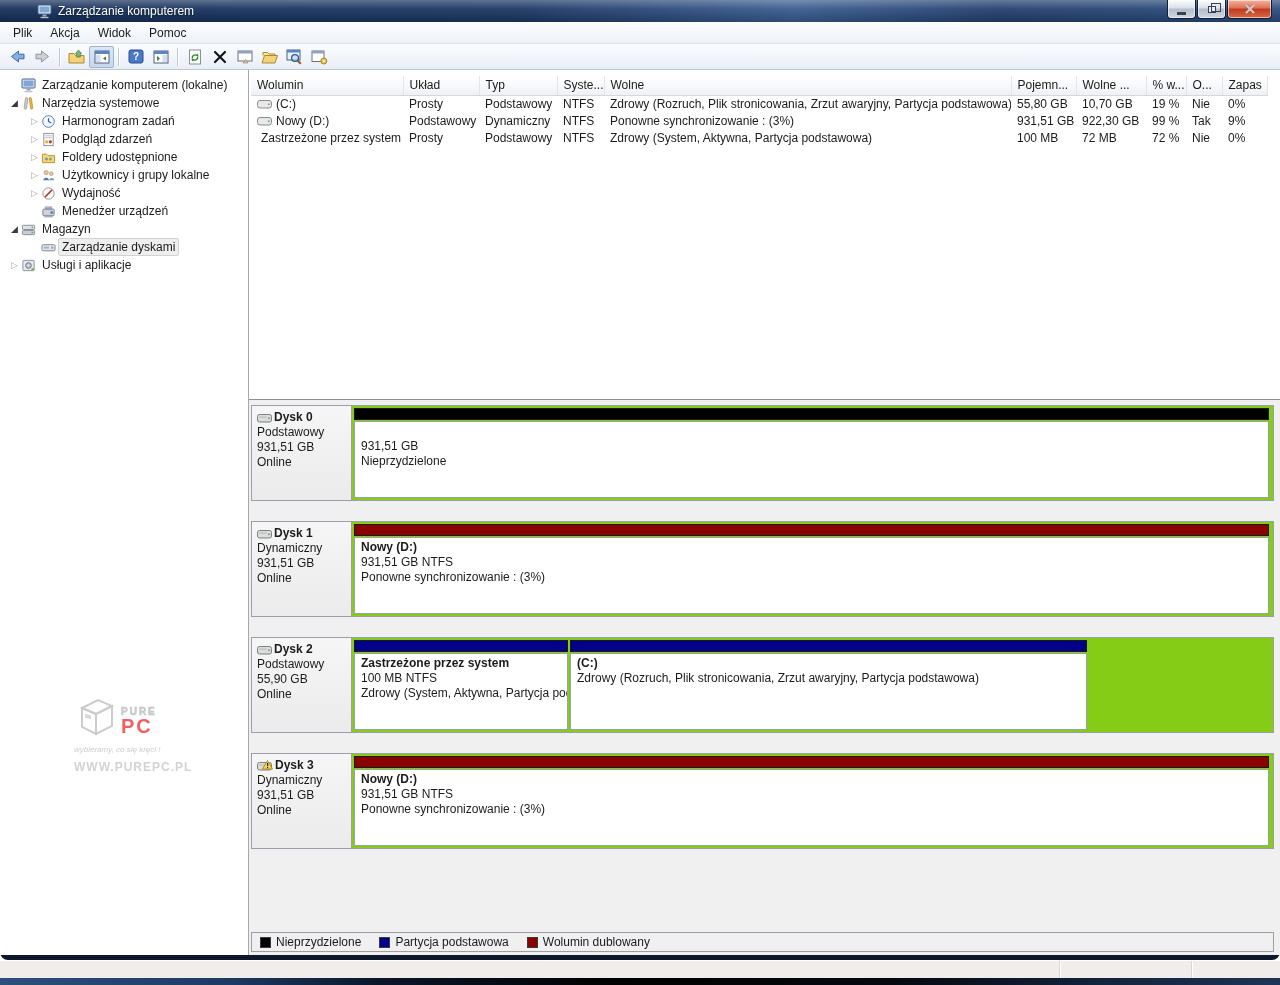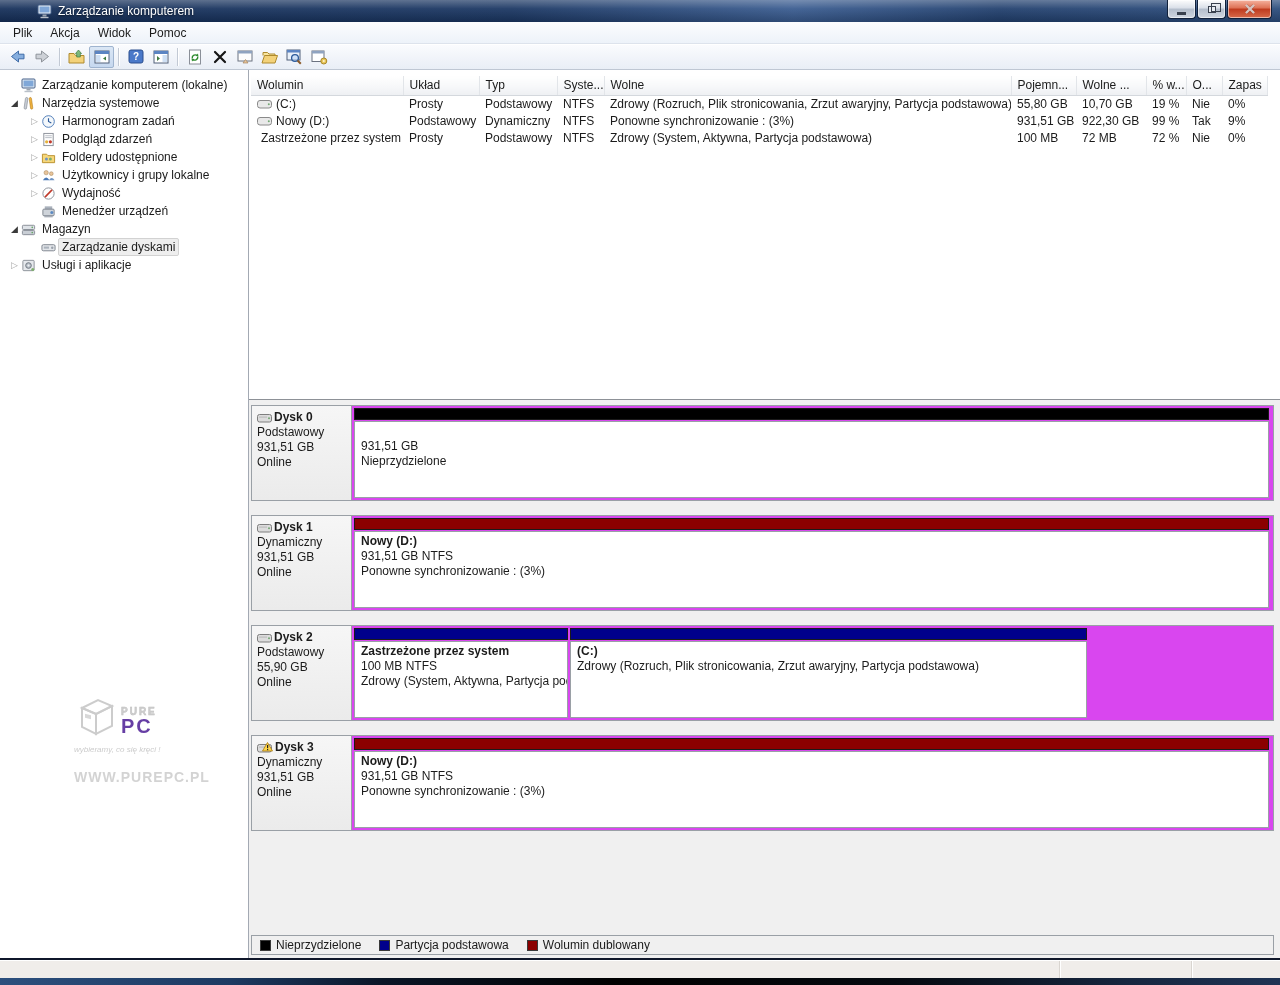--- a/index.html
+++ b/index.html
@@ -49,60 +49,60 @@
   .toolbar {
     height:26px; flex:0 0 26px; display:flex; align-items:center; padding-left:5px;
     background:linear-gradient(#fbfcfe,#e9eef6);
     border-bottom:1px solid #bfc7d3; box-shadow:0 1px 0 #fff inset;
   }
   .tool-btn { width:25px; height:22px; display:flex; align-items:center; justify-content:center; border-radius:2px; }
   .tool-btn.pressed { border:1px solid #9fb4cf; background:linear-gradient(#dbe7f5,#c6d8ef); }
   .tool-sep { width:1px; height:18px; background:#c2c9d4; margin:0 4px; box-shadow:1px 0 0 #fff; }
 
   
-  .main { flex:1 1 auto; display:flex; min-height:0; border-bottom:2px solid #0f172a; }
+  .main { flex:1 1 auto; display:flex; min-height:0; border-bottom:5px solid #0f172a;border-radius:8px; }
   .left-panel {
     width:249px; flex:0 0 249px; background:#fff; border-right:1px solid #a3a9b3;
     padding-top:6px; position:relative; overflow:hidden;
   }
 
   
   .tree-item { height:18px; display:flex; align-items:center; padding-left:8px; white-space:nowrap; }
   .tree-item.lvl2 { padding-left:28px; }
   .exp { flex:0 0 13px; width:13px; text-align:center; font-size:9px; line-height:18px; color:#a6a6a6; }
   .exp.expanded { color:#3a3a3a; }
   .exp.none { visibility:hidden; }
   .tree-icon { flex:0 0 17px; display:flex; align-items:center; }
   .tree-label { padding:1px 3px; border:1px solid transparent; border-radius:2px; }
   .tree-item.selected .tree-label { background:#eeeeee; border-color:#d2d2d2; }
 
   
   .watermark { position:absolute; left:74px; top:626px; width:150px; opacity:.85; }
   .wm-row { display:flex; align-items:center; }
   .wm-text { margin-left:5px; line-height:14px; }
   .wm-pure { font-size:10px; font-weight:bold; letter-spacing:2px; color:#c7c7c7; -webkit-text-stroke:.5px #b5b5b5; }
-  .wm-pc { font-size:20px; font-weight:bold; letter-spacing:2px; color:#4c1d95; }
+  .wm-pc { font-size:20px; font-weight:bold; letter-spacing:2px; color:#ef4444; }
   .wm-tag { font-size:8px; font-style:italic; color:#c3c3c3; margin-top:3px; white-space:nowrap; }
-  .wm-url { font-size:14px; font-weight:bold; letter-spacing:1px; color:#cccccc; margin-top:15px; }
+  .wm-url { font-size:12px; font-weight:bold; letter-spacing:1px; color:#cccccc; margin-top:6px; }
 
   
   .right-panel { flex:1 1 auto; display:flex; flex-direction:column; min-width:0; background:#fff; }
   .volume-pane { height:330px; flex:0 0 330px; padding:6px 6px 0 2px; border-bottom:1px solid #8d9197; overflow:hidden; }
   table.volumes { border-collapse:collapse; table-layout:fixed; width:1016px; }
   table.volumes th {
     font-weight:400; text-align:left; padding:2px 4px 3px 6px; white-space:nowrap; overflow:hidden;
     background:linear-gradient(#ffffff,#f6f7f9 60%,#eef0f3);
     border-right:1px solid #e2e5e9; border-bottom:1px solid #d4d8dd; height:19px;
   }
   table.volumes td { padding:1px 4px 2px 6px; white-space:nowrap; overflow:hidden; height:17px; }
   .vol-name { display:flex; align-items:center; gap:4px; }
 
   
   .disk-pane { flex:1 1 auto; background:#f0f0f0; padding:5px 6px 2px 2px; display:flex; flex-direction:column; min-height:0; }
-  .disk-row { display:flex; height:96px; flex:0 0 96px; margin-bottom:14px; border:1px solid #9aa0a6; background:#d946ef; }
+  .disk-row { display:flex; height:96px; flex:0 0 96px; margin-bottom:20px; border:1px solid #9aa0a6; background:#84cc16; }
   .disk-label { width:100px; flex:0 0 100px; background:linear-gradient(#f6f6f6,#ebebeb); border-right:1px solid #9aa0a6; padding:4px 3px 0 5px; line-height:15px; }
   .disk-label .dname { display:flex; align-items:center; gap:2px; font-weight:bold; }
   .disk-graph { flex:1 1 auto; display:flex; gap:2px; padding:2px; overflow:hidden; }
   .part { display:flex; flex-direction:column; flex:0 0 auto; }
   .part-bar { height:12px; flex:0 0 12px; border:1px solid #1a1a1a; margin-bottom:1px; }
   .part-box { flex:1 1 auto; background:#fff; border:1px solid #9aa0a6; padding:2px 6px; overflow:hidden; }
   .part-box div { white-space:nowrap; line-height:15px; }
   .part-title { font-weight:bold; min-height:15px; }
 
   

